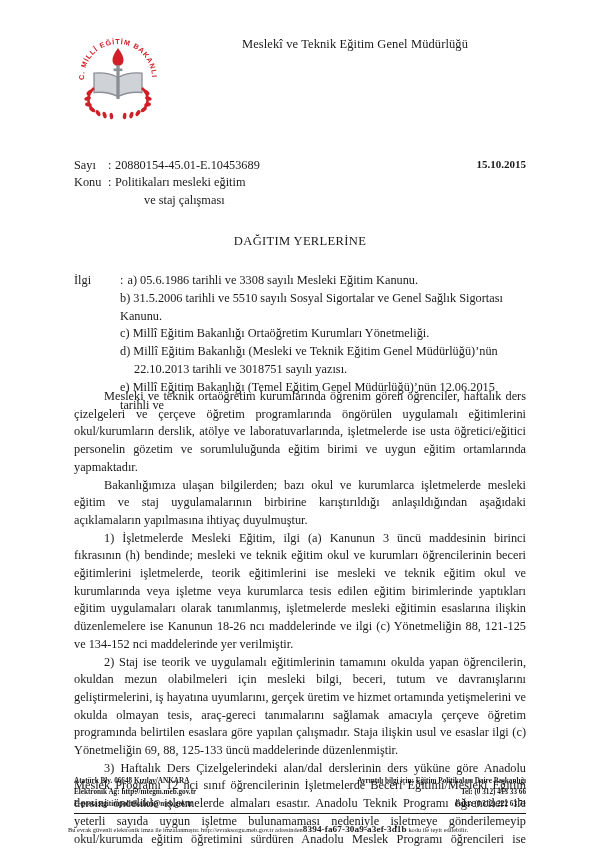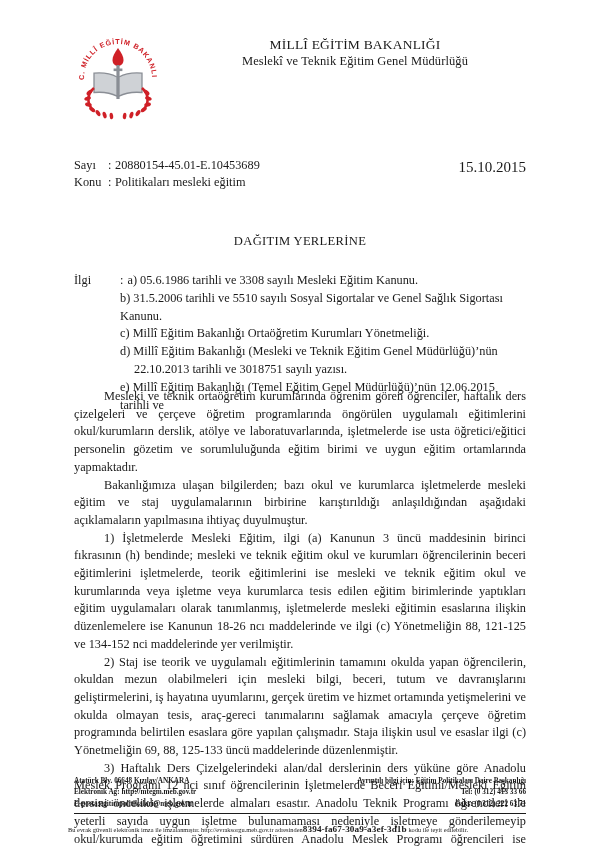--- a/index.html
+++ b/index.html
@@ -61,21 +61,22 @@
     font-size: 12.3px;
     line-height: 1.42;
   }
   .meta-row { position: relative; display: block; }
   .meta-label { display: inline-block; width: 34px; }
   .meta-colon { display: inline-block; width: 7px; }
   .meta-date {
     position: absolute;
     right: 0;
     top: 0;
-    font-size: 15px;
+    font-size: 11px;
+    font-weight: bold;
   }
   .meta-sub { display: block; padding-left: 70px; }
 
   
   .dist-title {
     position: absolute;
     left: 0;
     top: 234px;
     width: 600px;
     text-align: center;
@@ -204,35 +205,35 @@
           <ellipse cx="73.6" cy="76.6" rx="3.4" ry="1.9" transform="rotate(-12 73.6 76.6)"></ellipse>
           <ellipse cx="69.8" cy="81.6" rx="3.4" ry="1.9" transform="rotate(-38 69.8 81.6)"></ellipse>
           <ellipse cx="64.0" cy="85.1" rx="3.4" ry="1.9" transform="rotate(-58 64.0 85.1)"></ellipse>
           <ellipse cx="57.4" cy="87.1" rx="3.4" ry="1.9" transform="rotate(-74 57.4 87.1)"></ellipse>
           <ellipse cx="50.6" cy="88.0" rx="3.2" ry="1.8" transform="rotate(-84 50.6 88.0)"></ellipse>
         </g>
       </svg>
     </div>
 
     <div class="org-block">
-      <div class="org-name">MİLLÎ EĞİTİM BAKANLIĞI</div>
       <div class="org-unit">Meslekî ve Teknik Eğitim Genel Müdürlüğü</div>
     </div>
   </div>
 
   <div class="meta">
     <span class="meta-date">15.10.2015</span>
 
     <span class="meta-row">
       <span class="meta-label">Sayı</span><span class="meta-colon">:</span><span>20880154-45.01-E.10453689</span>
     </span>
 
     <span class="meta-row">
       <span class="meta-label">Konu</span><span class="meta-colon">:</span><span>Politikaları mesleki eğitim</span>
     </span>
+    <span class="meta-sub">ve staj çalışması</span>
   </div>
 
   <div class="dist-title">DAĞITIM YERLERİNE</div>
 
   <div class="refs">
     <div class="refs-head">
       <span>İlgi</span>
     </div>
     <ul class="refs-list">
       <li><span class="ref-first-colon">:</span><span>a) 05.6.1986 tarihli ve 3308 sayılı Mesleki Eğitim Kanunu.</span></li>

